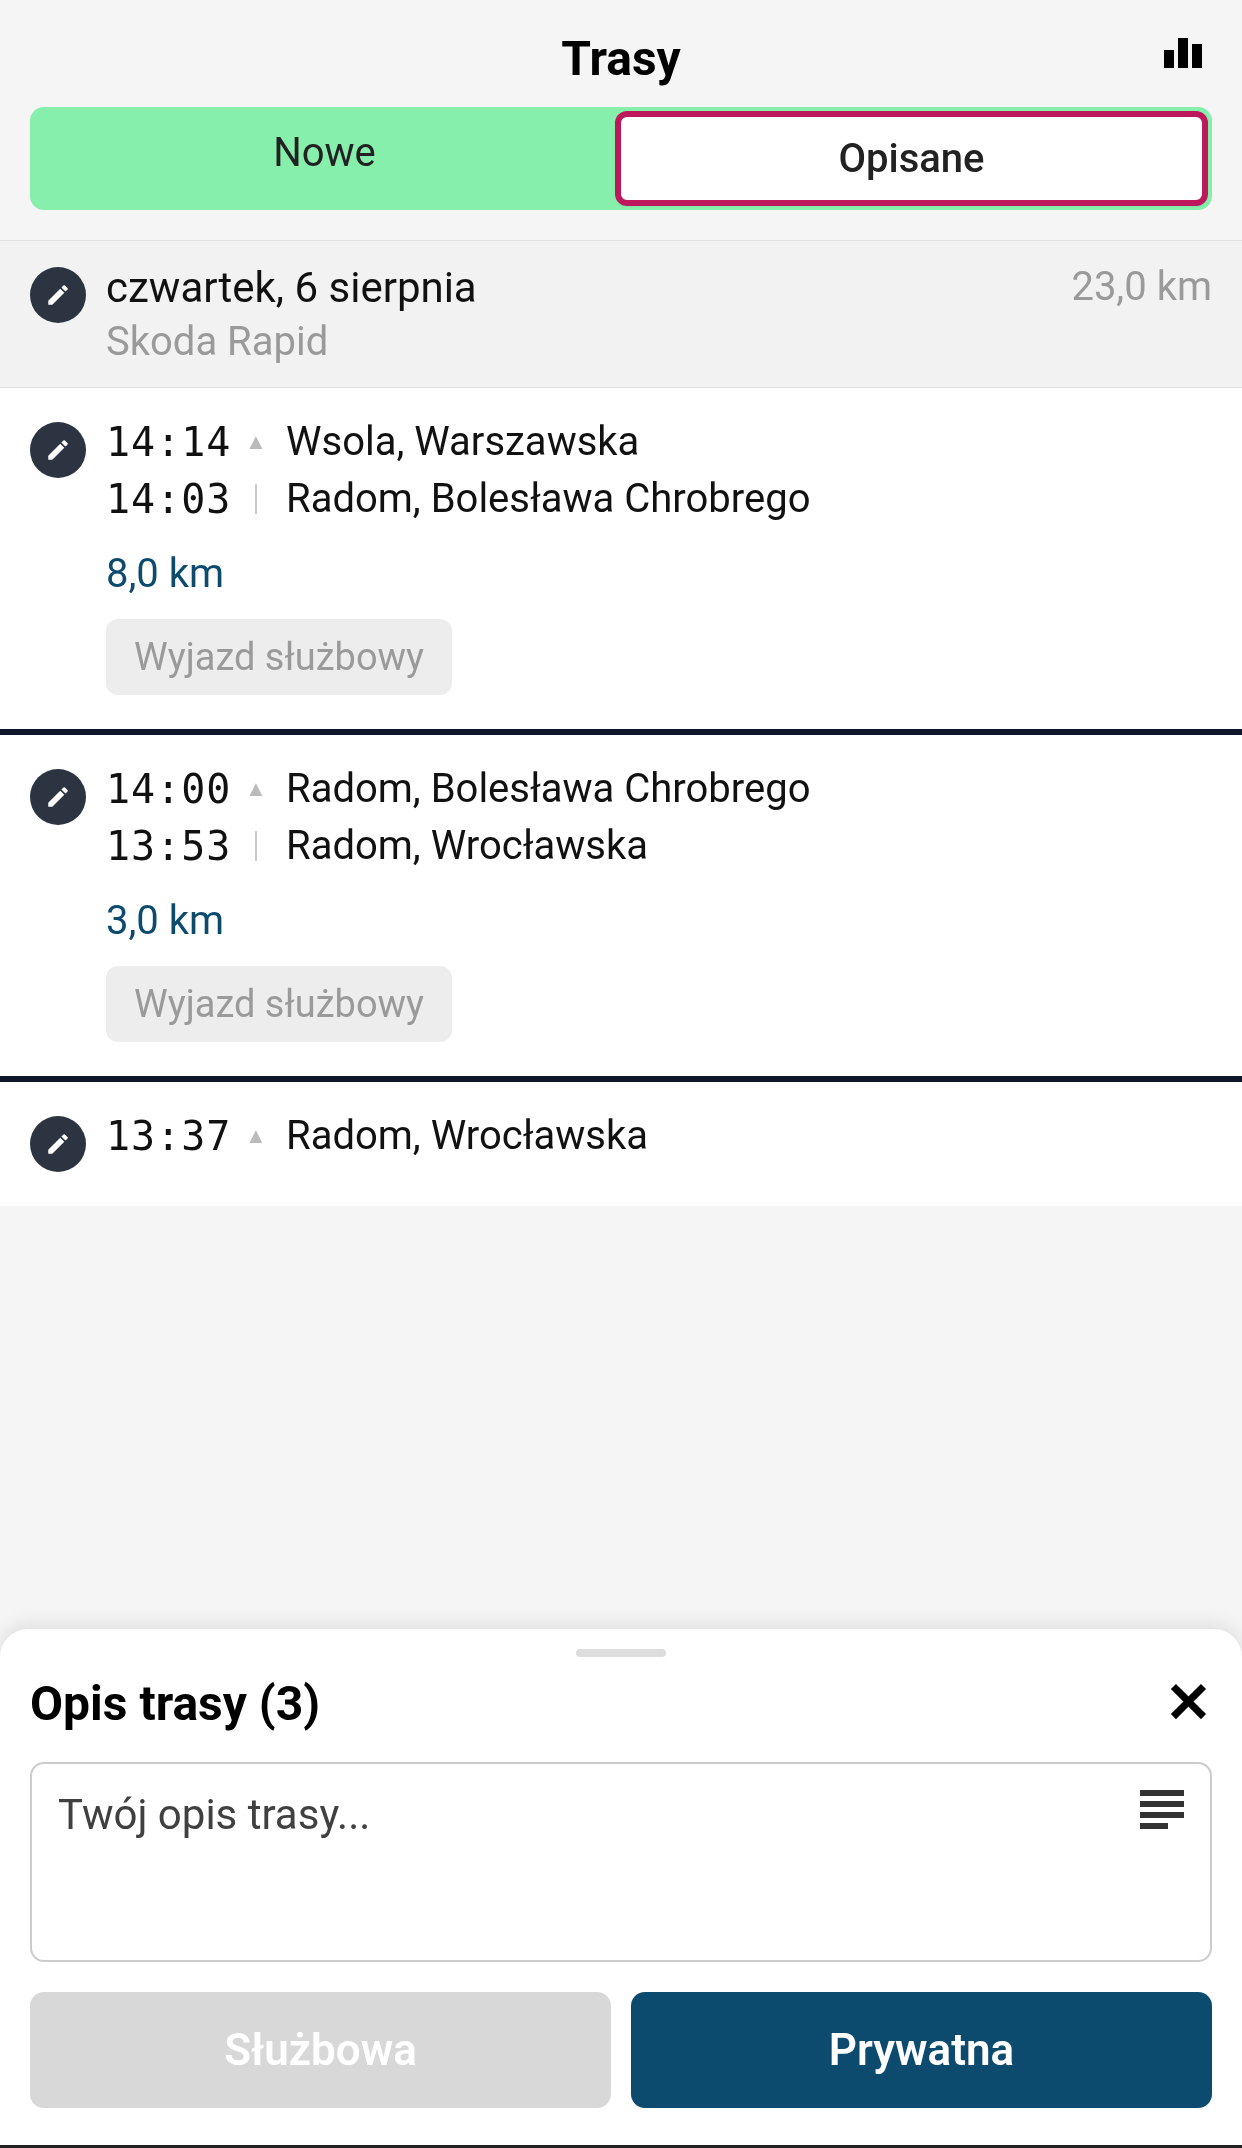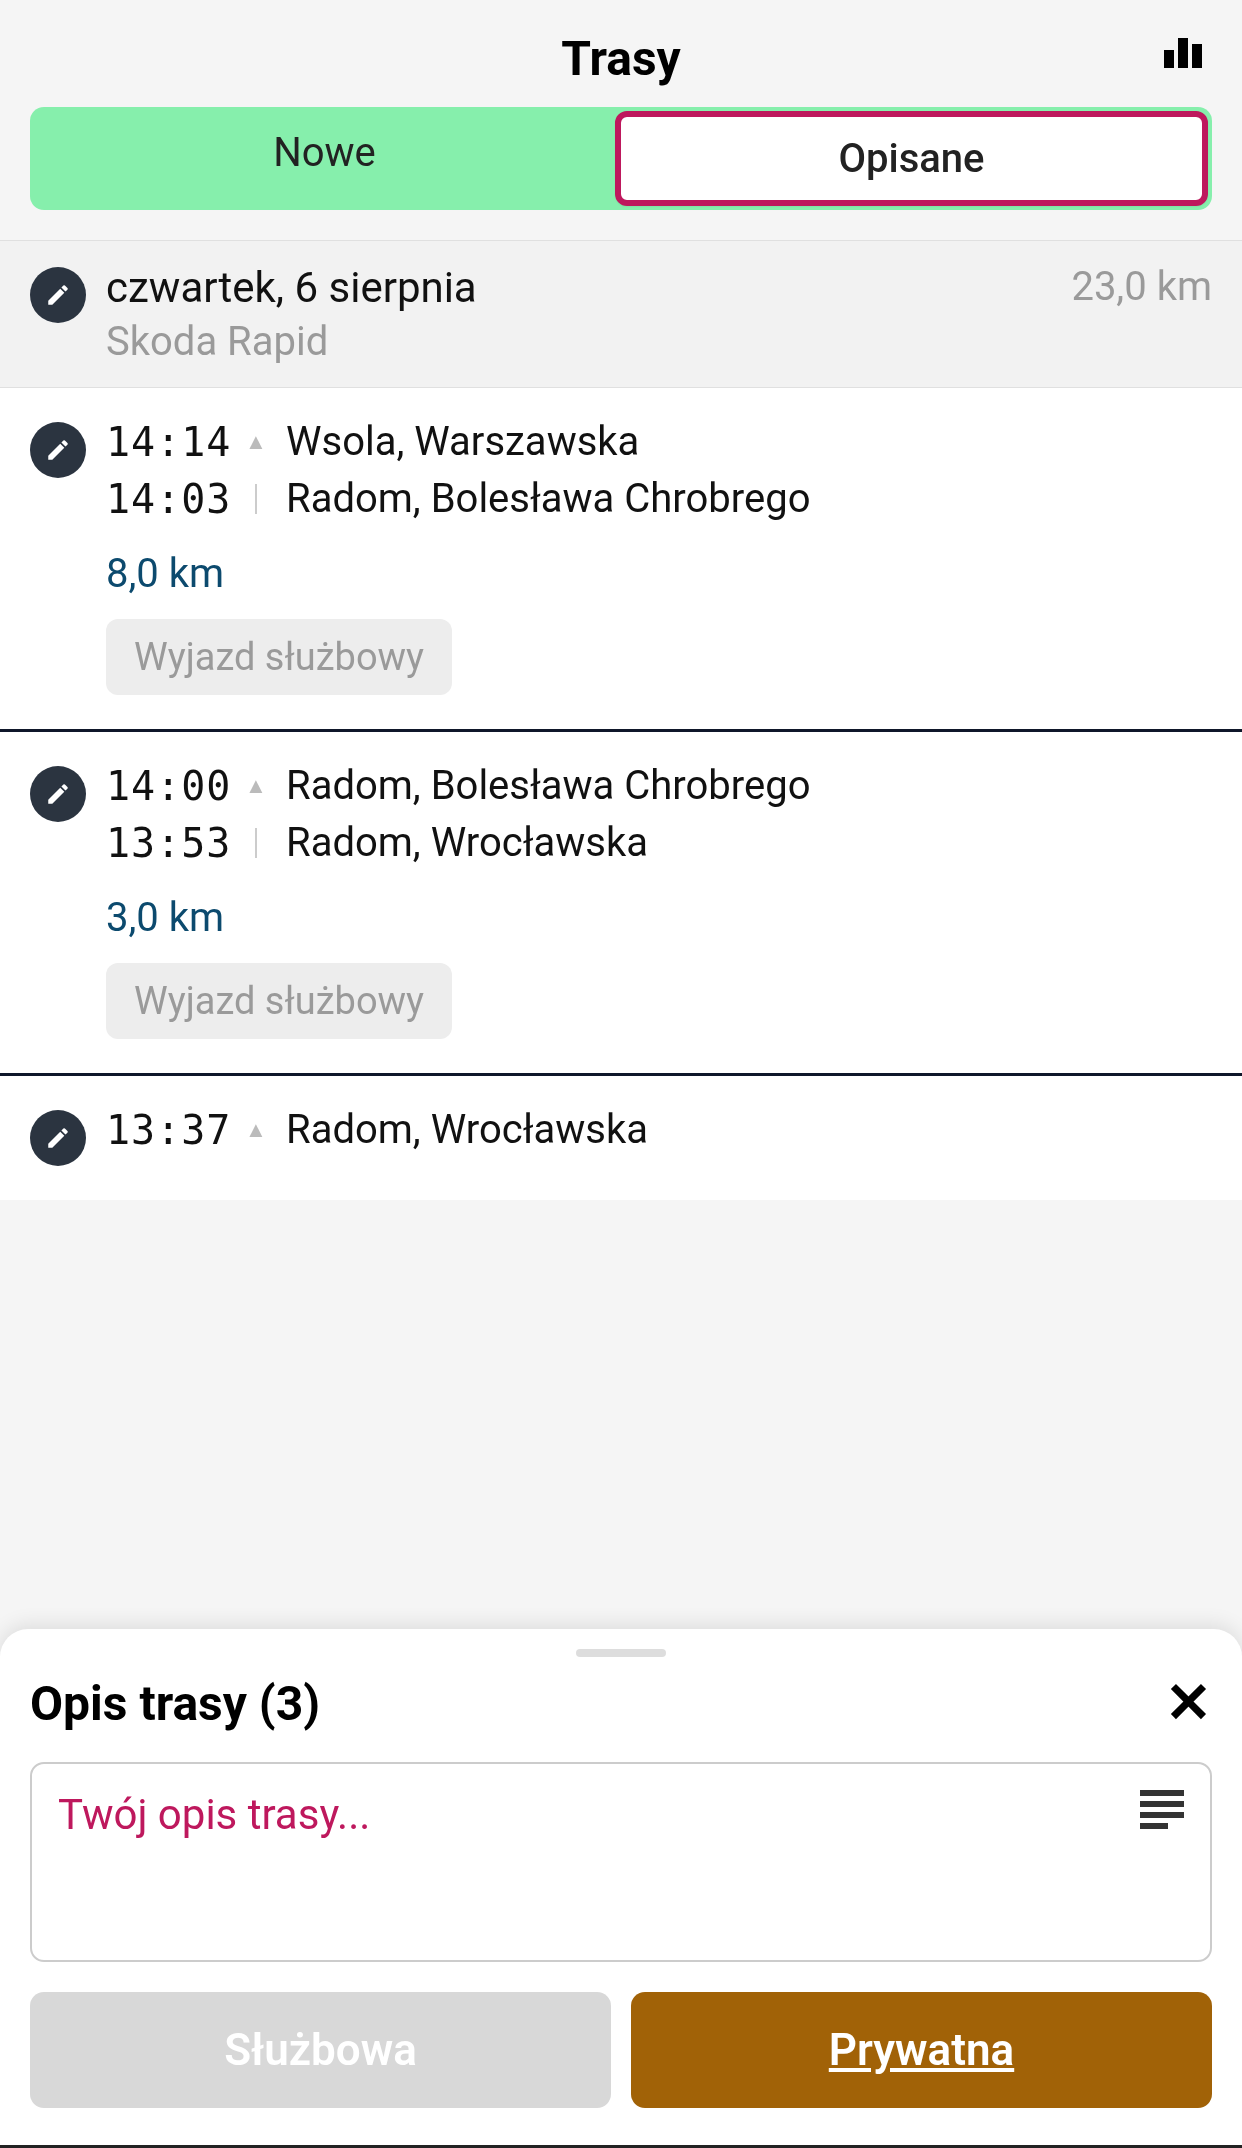--- a/index.html
+++ b/index.html
@@ -93,21 +93,21 @@
     font-size: 40px;
     color: #9a9a9a;
     margin-top: 6px;
   }
   .day-km {
     font-size: 40px;
     color: #9a9a9a;
   }
   .trip {
     background: #fff;
-    border-bottom: 3px solid #0f172a;
+    border-bottom: 6px solid #0f172a;
     padding: 30px 30px 34px 30px;
     display: flex;
     align-items: flex-start;
   }
   .trip-body { flex: 1; }
   .trip-row {
     display: flex;
     align-items: center;
     gap: 20px;
     font-size: 40px;
@@ -183,21 +183,21 @@
   }
   .textarea-wrap {
     border: 2px solid #ccc;
     border-radius: 14px;
     padding: 26px;
     min-height: 200px;
     position: relative;
     margin-bottom: 30px;
   }
   .textarea-wrap .ph {
-    color: #be185d;
+    color: #404040;
     font-size: 42px;
   }
   .lines-icon {
     position: absolute;
     right: 26px;
     top: 26px;
     display: flex;
     flex-direction: column;
     gap: 5px;
   }
@@ -218,23 +218,22 @@
     text-align: center;
     border-radius: 14px;
     font-size: 44px;
     font-weight: 600;
   }
   .btn-muted {
     background: #d8d8d8;
     color: #fff;
   }
   .btn-primary {
-    background: #a16207;
+    background: #0c4a6e;
     color: #fff;
-    text-decoration: underline;
   }
   .floor-line {
     position: absolute;
     left:0; right:0; bottom:0;
     height: 3px;
     background:#222;
   }
 </style>
 </head>
 <body>

